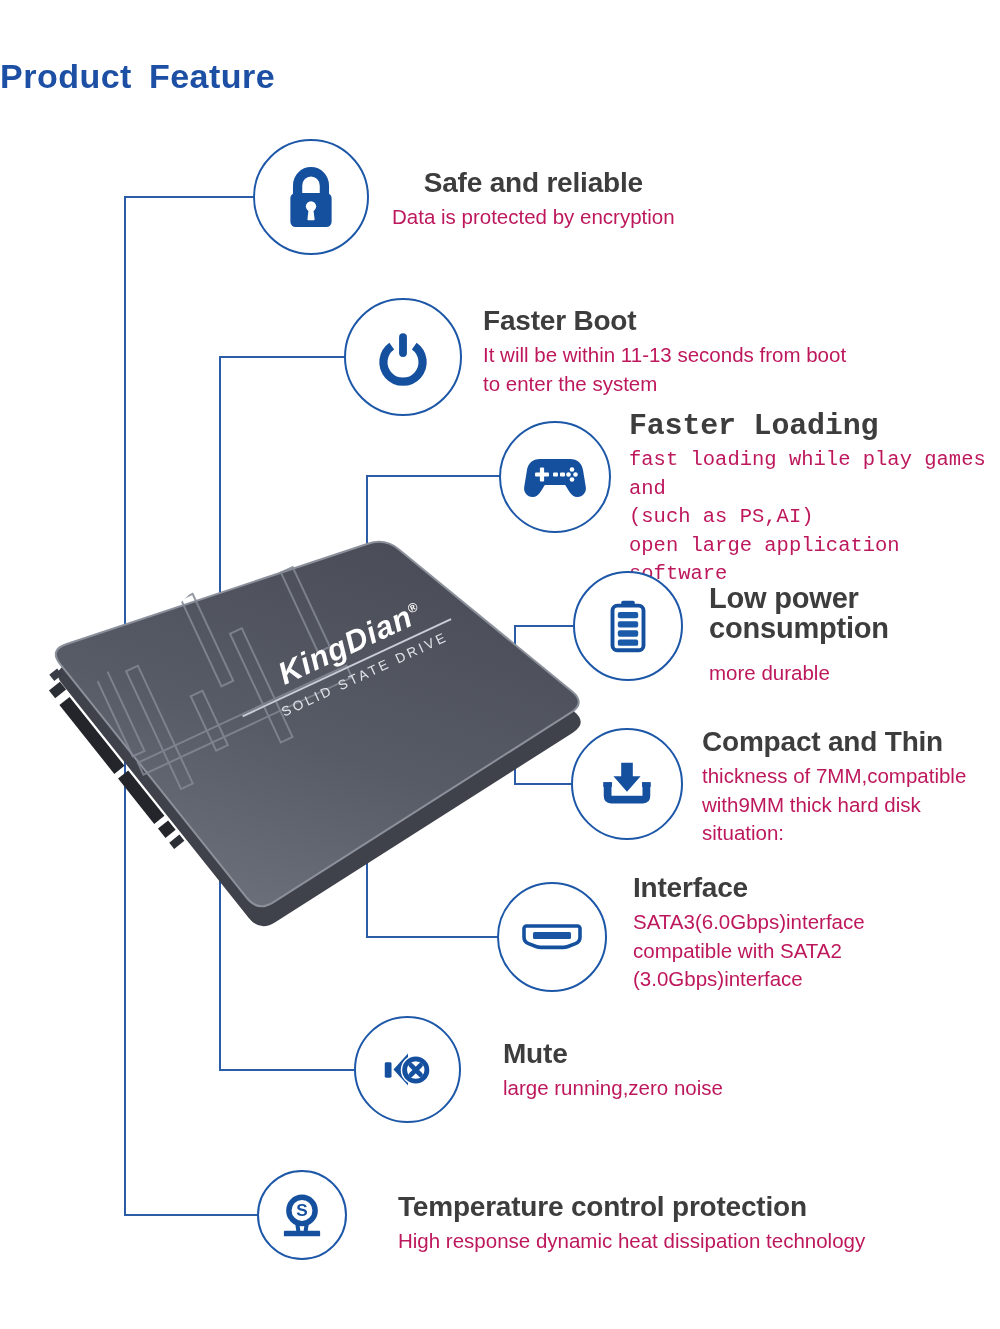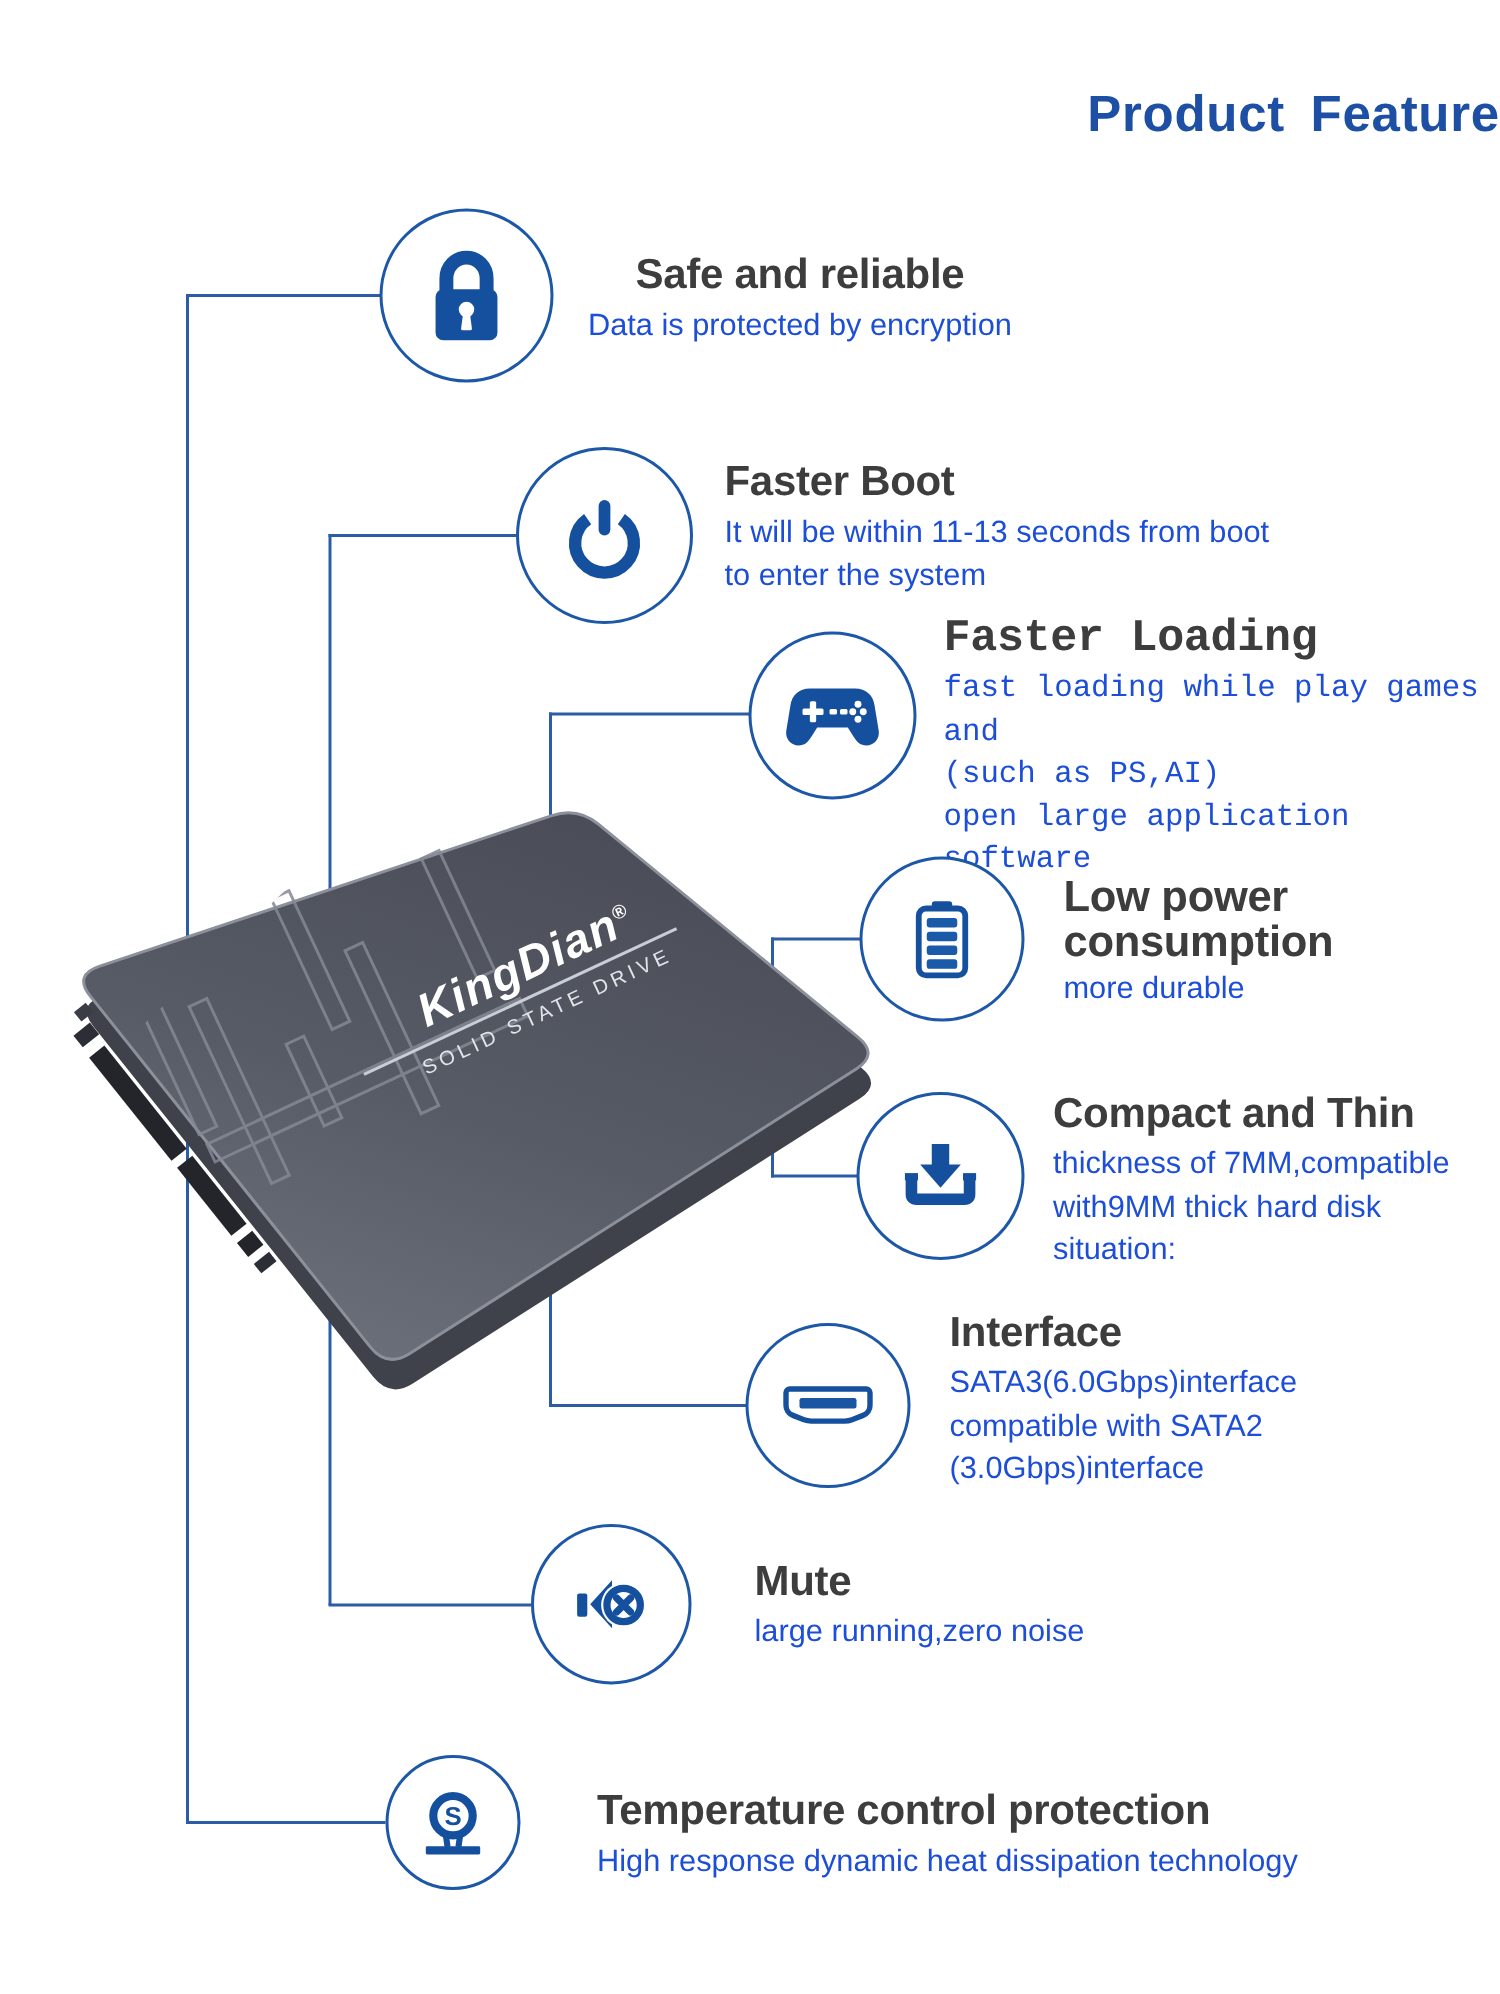--- a/index.html
+++ b/index.html
@@ -1,18 +1,18 @@
 <!DOCTYPE html>
 <html><head>
 <meta charset="utf-8">
 <style>
   html,body{margin:0;padding:0;background:#fff;}
   .page{position:relative;width:1000px;height:1329px;background:#fff;overflow:hidden;
         font-family:"Liberation Sans",sans-serif;}
-  .title{position:absolute;left:0;top:34px;width:100%;text-align:right;
+  .title{position:absolute;left:0;top:34px;width:100%;text-align:left;
          font-size:34px;color:#1d50a4;letter-spacing:.5px;word-spacing:7px;z-index:5;}
   
   .line{position:absolute;background:#2c5ca6;z-index:1;}
   .v{width:2px;} .h{height:2px;}
   .l-rail1{left:124px;top:196px;height:1020px;}
   .l-lock{left:124px;top:196px;width:131px;}
   .l-temp{left:124px;top:1214px;width:133px;}
   .l-rail2{left:219px;top:356px;height:714px;}
   .l-power{left:219px;top:356px;width:126px;}
   .l-mute{left:219px;top:1069px;width:135px;}
@@ -31,24 +31,24 @@
   .c3{left:499px;top:421px;width:112px;height:112px;}
   .c4{left:573px;top:571px;width:110px;height:110px;}
   .c5{left:571px;top:728px;width:112px;height:112px;}
   .c6{left:497px;top:882px;width:110px;height:110px;}
   .c7{left:354px;top:1016px;width:107px;height:107px;}
   .c8{left:257px;top:1170px;width:90px;height:90px;}
   
   .ftext{position:absolute;z-index:4;}
   .ftext h2{margin:0 0 4px 0;font-size:28px;line-height:32px;font-weight:bold;
             color:#3d3d3d;letter-spacing:-.2px;}
-  .ftext p{margin:0;font-size:20.5px;line-height:28.5px;color:#1d4ed8;}
+  .ftext p{margin:0;font-size:20.5px;line-height:28.5px;color:#be185d;}
   .t1{left:392px;top:167px;text-align:center;} .t2{left:483px;top:305px;}
   .t3{left:629px;top:410px;font-family:Liberation Mono, monospace;} .t3 h2{font-size:30px;}
-  .t4{left:709px;top:583px;} .t4 h2{width:190px;font-size:29px;line-height:30px;margin-bottom:2px;}
+  .t4{left:709px;top:583px;} .t4 h2{width:190px;font-size:29px;line-height:30px;margin-bottom:16px;}
   .t5{left:702px;top:726px;} .t6{left:633px;top:872px;}
   .t7{left:503px;top:1038px;} .t8{left:398px;top:1191px;}
   
   .ssd-svg{position:absolute;left:20px;top:515px;z-index:2;}
   .logo{position:absolute;left:252px;top:620px;width:205px;z-index:3;
         transform:rotate(-25deg);transform-origin:center center;text-align:center;color:#fff;}
   .logo-name{font-size:31px;font-weight:bold;font-style:italic;letter-spacing:1px;line-height:34px;}
   .logo-name sup{font-size:13px;font-style:normal;}
   .logo-rule{height:2px;background:#c9cdd6;width:230px;margin:3px 0 5px -26px;}
   .logo-tag{font-size:13.5px;letter-spacing:3px;color:#e2e5ea;white-space:nowrap;}

